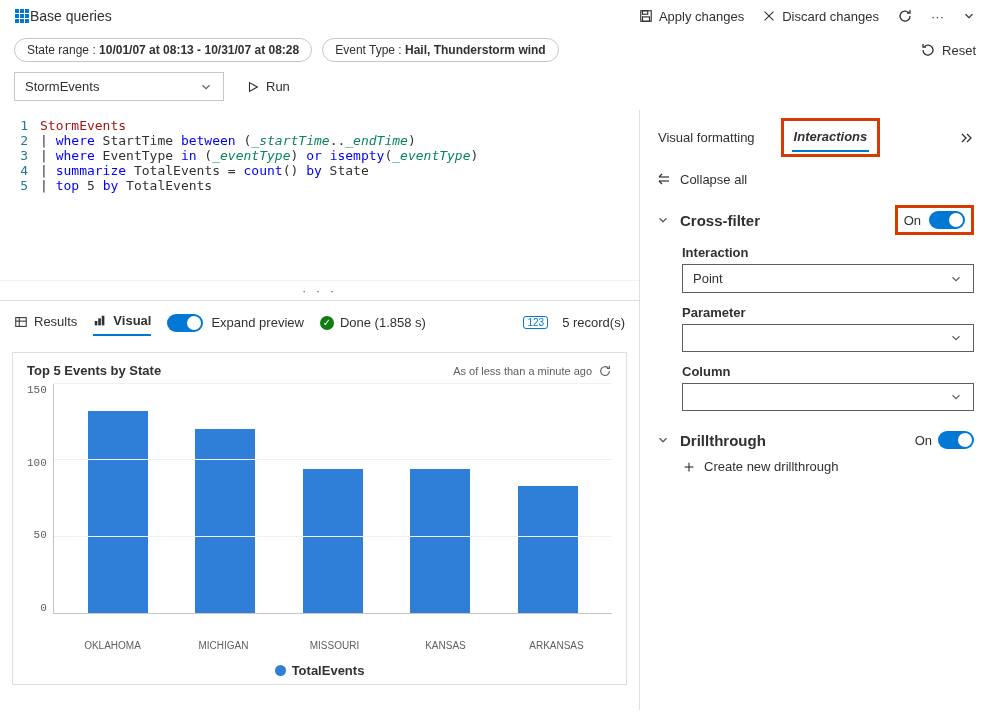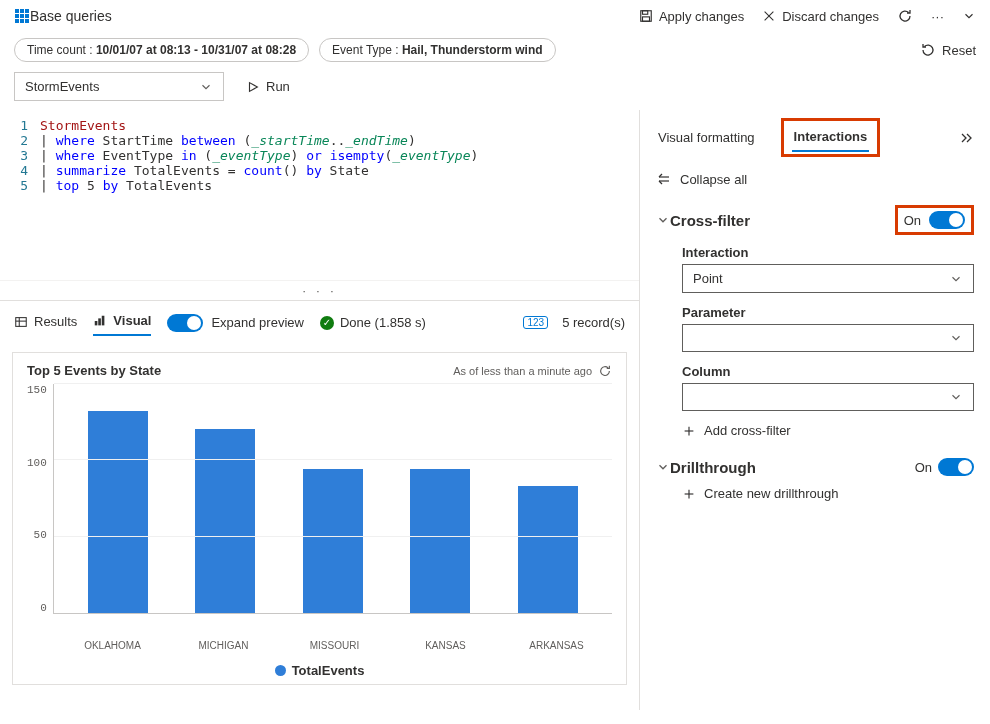--- a/index.html
+++ b/index.html
@@ -46,26 +46,26 @@
 .plot { flex: 1; position: relative; border-left: 1px solid #c8c6c4; border-bottom: 1px solid #c8c6c4; height: 230px; display: flex; align-items: flex-end; justify-content: space-around; padding: 0 10px; }
 .plot .grid-line { position: absolute; left: 0; right: 0; border-top: 1px solid #f0f0f0; }
 .bar-col { display: flex; flex-direction: column; align-items: center; width: 18%; }
 .bar { width: 60px; background: #2f7ed8; }
 .x-labels { display: flex; justify-content: space-around; padding-left: 30px; font-size: 10px; color: #605e5c; margin-top: 6px; }
 .legend { display: flex; justify-content: center; align-items: center; gap: 6px; margin-top: 12px; font-weight: 600; }
 .legend-dot { width: 11px; height: 11px; border-radius: 50%; background: #2f7ed8; }
 .right-pane { flex: 1; padding: 8px 16px; }
 .right-tabs { display: flex; align-items: center; gap: 24px; margin-bottom: 14px; position: relative; }
 .right-tab { padding: 6px 2px; cursor: pointer; }
-.right-tab.active { border-bottom: 2px solid #0078d4; font-weight: 600; }
+.right-tab.active { border-bottom: 2px solid #0078d4; font-weight: 600; font-style: italic; }
 .red-box { border: 3px solid #d83b01; padding: 2px 8px; }
 .right-tabs .chev-right { margin-left: auto; cursor: pointer; }
 .collapse-all { display: flex; align-items: center; gap: 8px; margin-bottom: 18px; cursor: pointer; }
 .section { margin-bottom: 20px; }
-.section-head { display: flex; align-items: center; font-weight: 600; font-size: 15px; margin-bottom: 10px; }
+.section-head { display: flex; align-items: center; gap: 10px; font-weight: 600; font-size: 15px; margin-bottom: 10px; }
 .chev { color: #605e5c; }
 .section-head .toggle-wrap { margin-left: auto; display: flex; align-items: center; gap: 6px; font-weight: 400; font-size: 13px; }
 .field-group { margin-left: 26px; margin-bottom: 12px; }
 .field-label { font-weight: 600; font-size: 13px; margin-bottom: 4px; }
 .field-input { border: 1px solid #605e5c; padding: 6px 10px; display: flex; justify-content: space-between; align-items: center; cursor: pointer; }
 .add-link { display: flex; align-items: center; gap: 8px; margin-left: 26px; cursor: pointer; margin-top: 6px; }
 .red-box-inline { border: 3px solid #d83b01; padding: 3px 6px; display: flex; align-items: center; gap: 8px; }
 svg { display: block; }
 .icon14 { width: 14px; height: 14px; }
 .icon16 { width: 16px; height: 16px; }
@@ -126,21 +126,21 @@
           <svg class="icon14" viewBox="0 0 16 16" fill="none" stroke="#323130" stroke-width="1.3">
             <path d="M4 6l4 4 4-4"></path>
           </svg>
         </span>
     </div>
   </div>
 </div>
 
 <div class="filters-row">
   <div class="pill">
-    <span>Time count : </span><b>10/01/07 at 08:13 - 10/31/07 at 08:28</b>
+    <span>State range : </span><b>10/01/07 at 08:13 - 10/31/07 at 08:28</b>
   </div>
   <div class="pill">
     <span>Event Type : </span><b>Hail, Thunderstorm wind</b>
   </div>
   <div class="reset">
     <span>
         <svg class="icon16" viewBox="0 0 16 16" fill="none" stroke="#323130" stroke-width="1.3">
           <path d="M3 8a5 5 0 1 0 1.5-3.5"></path>
           <path d="M3 2v3h3"></path>
         </svg>
@@ -350,48 +350,39 @@
         <div class="field-label">Column</div>
         <div class="field-input">
           <span></span>
           <span>
               <svg class="icon14" viewBox="0 0 16 16" fill="none" stroke="#605e5c" stroke-width="1.3">
                 <path d="M4 6l4 4 4-4"></path>
               </svg>
             </span>
         </div>
       </div>
+    </div>
+
+    <div class="section">
+      <div class="section-head">
+        <span class="chev">
+            <svg class="icon14" viewBox="0 0 16 16" fill="none" stroke="#605e5c" stroke-width="1.5">
+              <path d="M4 6l4 4 4-4"></path>
+            </svg>
+          </span>
+        <span>Drillthrough</span>
+        <div class="toggle-wrap">
+          <span>On</span>
+          <div class="toggle-pill"></div>
+        </div>
+      </div>
       <div class="add-link">
         <span>
             <svg class="icon14" viewBox="0 0 16 16" stroke="#323130" stroke-width="1.3">
               <line x1="8" y1="3" x2="8" y2="13"></line>
               <line x1="3" y1="8" x2="13" y2="8"></line>
             </svg>
           </span>
-        <span>Add cross-filter</span>
-      </div>
-    </div>
-
-    <div class="section">
-      <div class="section-head">
-        <span class="chev">
-            <svg class="icon14" viewBox="0 0 16 16" fill="none" stroke="#605e5c" stroke-width="1.5">
-              <path d="M4 6l4 4 4-4"></path>
-            </svg>
-          </span>
-        <span>Drillthrough</span>
-        <div class="toggle-wrap">
-          <span>On</span>
-          <div class="toggle-pill"></div>
-        </div>
-      </div>
-      <div class="add-link">
-        <span>
-            <svg class="icon14" viewBox="0 0 16 16" stroke="#323130" stroke-width="1.3">
-              <line x1="8" y1="3" x2="8" y2="13"></line>
-              <line x1="3" y1="8" x2="13" y2="8"></line>
-            </svg>
-          </span>
         <span>Create new drillthrough</span>
       </div>
     </div>
   </div>
 </div>
 
 </body></html>

